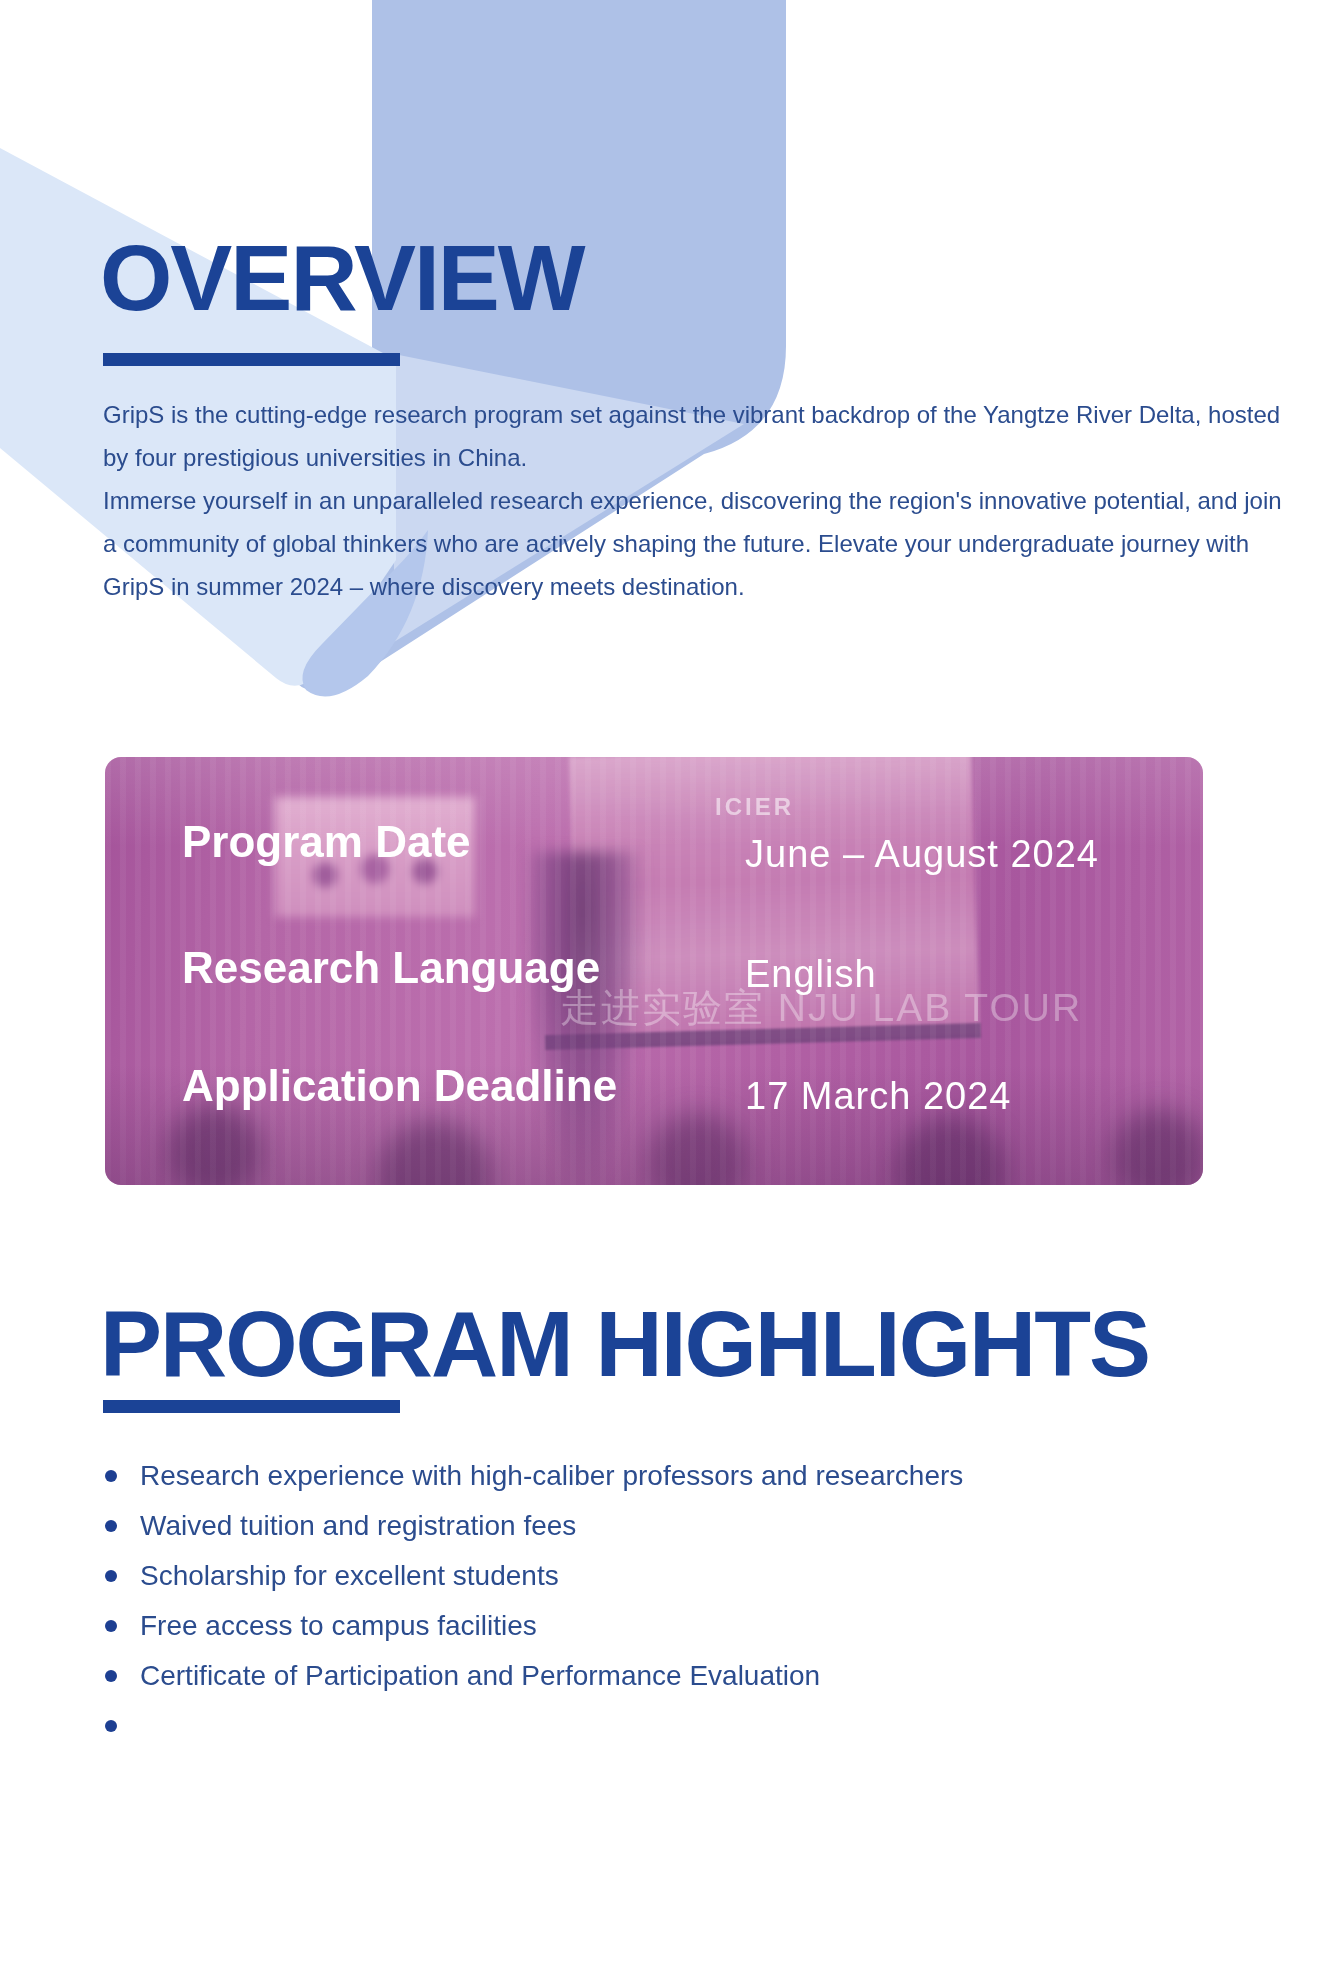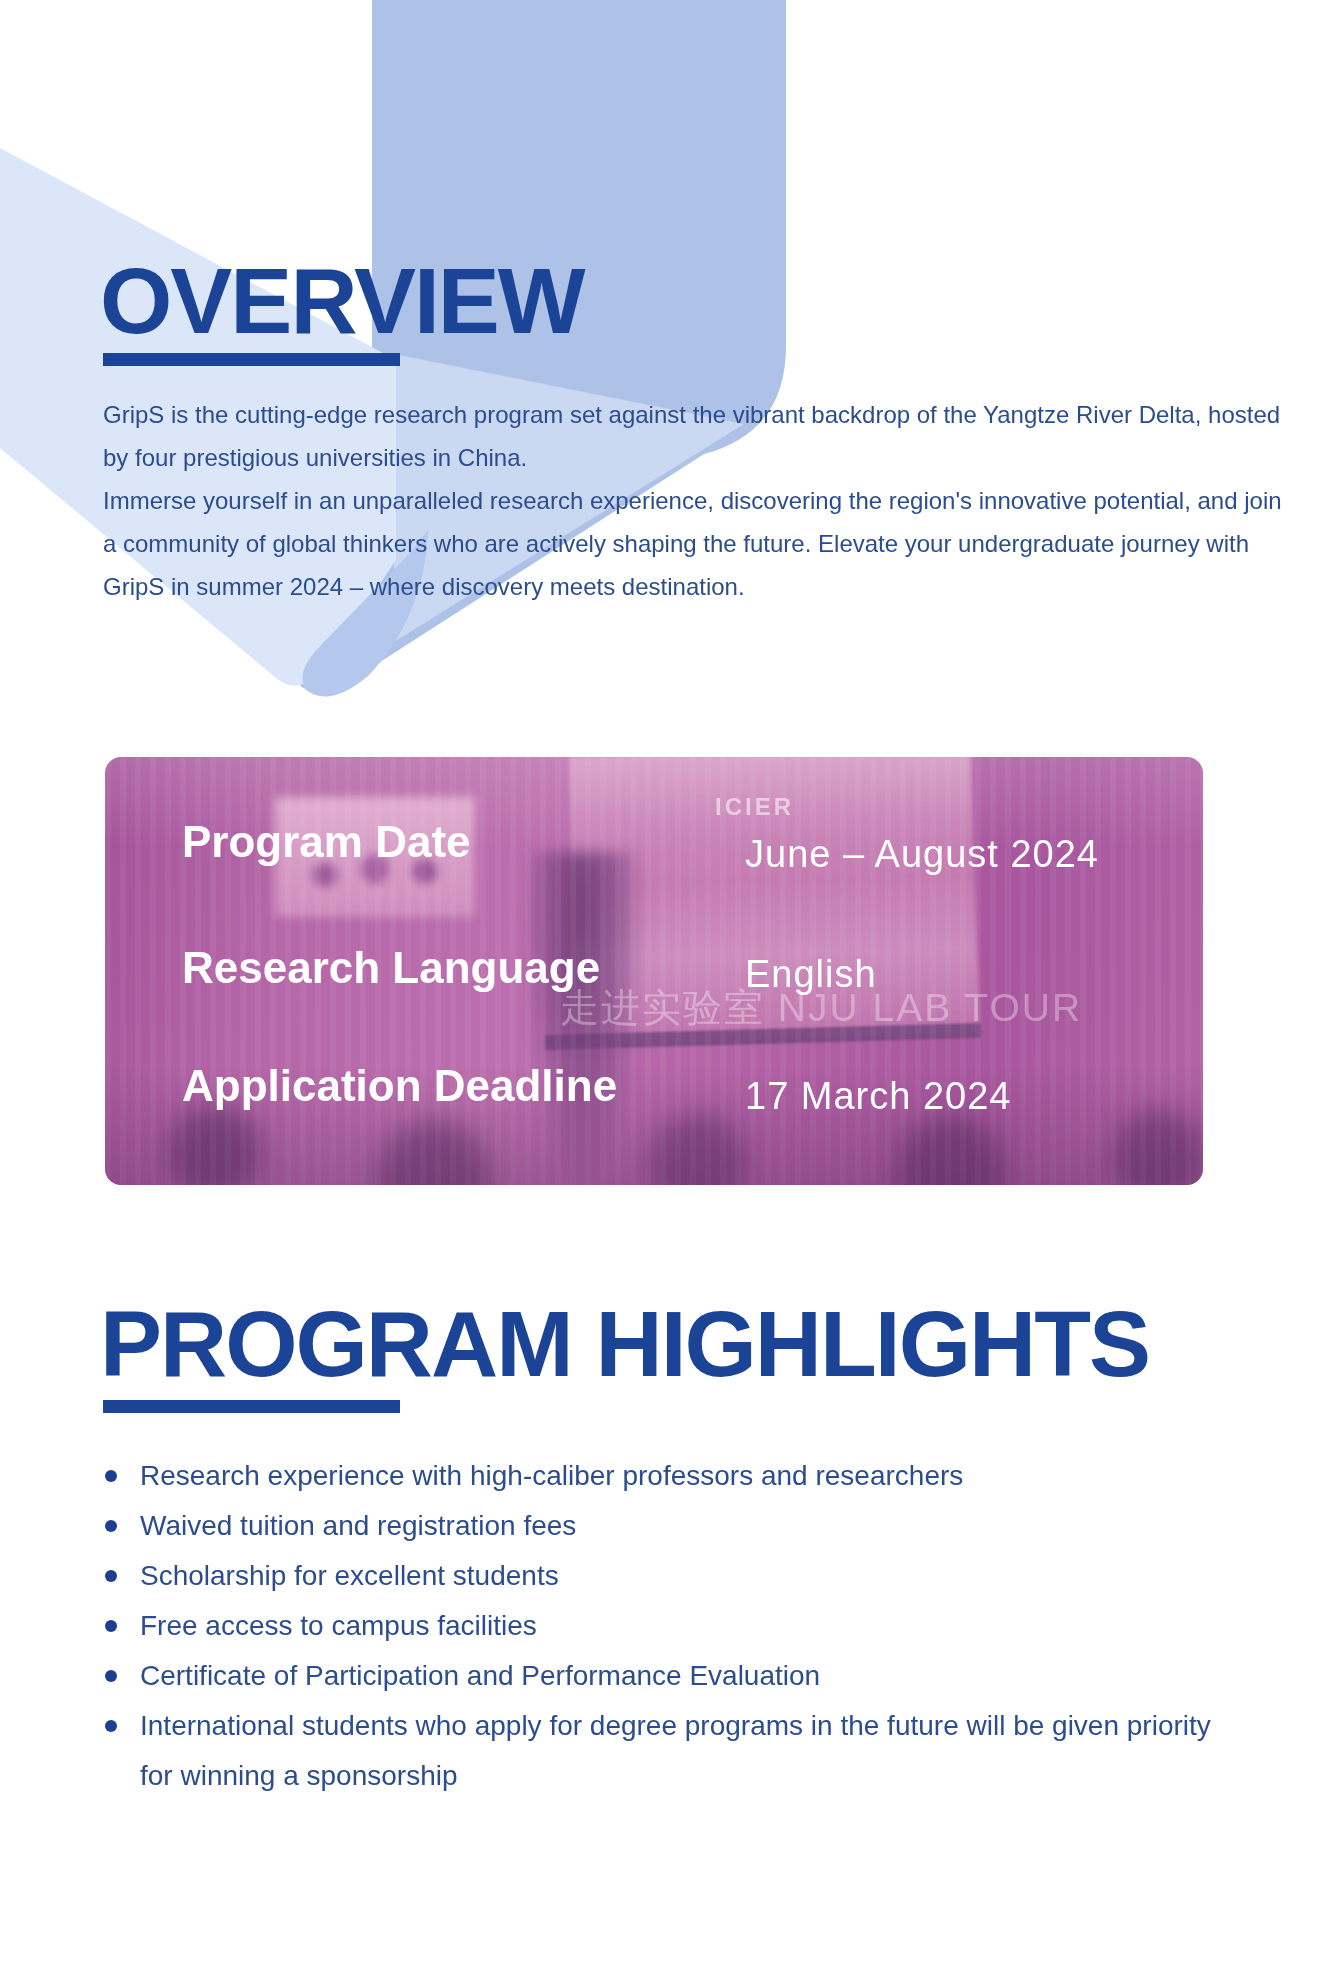--- a/index.html
+++ b/index.html
@@ -10,21 +10,21 @@
     background:#ffffff;
     font-family:"Liberation Sans","DejaVu Sans",sans-serif;
   }
   .bg{position:absolute;left:0;top:0;width:1338px;height:1969px;}
 
   .big-title{
     position:absolute;left:100px;margin:0;
     font-size:93px;font-weight:700;letter-spacing:-2px;
     color:#1b4396;line-height:1;
   }
-  #overview-title{top:255px;}
+  #overview-title{top:232px;}
   #highlights-title{top:1298px;}
   .rule{
     position:absolute;left:103px;width:297px;height:13px;
     background:#1b4396;
   }
   #rule-overview{top:353px;}
   #rule-highlights{top:1400px;}
 
   .intro{
     position:absolute;left:103px;top:393px;width:1180px;
@@ -168,17 +168,17 @@
 
   <section>
     <h1 class="big-title" id="highlights-title">PROGRAM HIGHLIGHTS</h1>
     <div class="rule" id="rule-highlights"></div>
     <ul class="highlights-list">
       <li><span class="dot"></span><span>Research experience with high-caliber professors and researchers</span></li>
       <li><span class="dot"></span><span>Waived tuition and registration fees</span></li>
       <li><span class="dot"></span><span>Scholarship for excellent students</span></li>
       <li><span class="dot"></span><span>Free access to campus facilities</span></li>
       <li><span class="dot"></span><span>Certificate of Participation and Performance Evaluation</span></li>
-      <li><span class="dot"></span><span>International students who apply for degree programs in the future will be given priority for winning a sponsorship</span></li>
+      <li><span class="dot"></span></li>
     </ul>
   </section>
 
 </div>
 
 </body></html>

